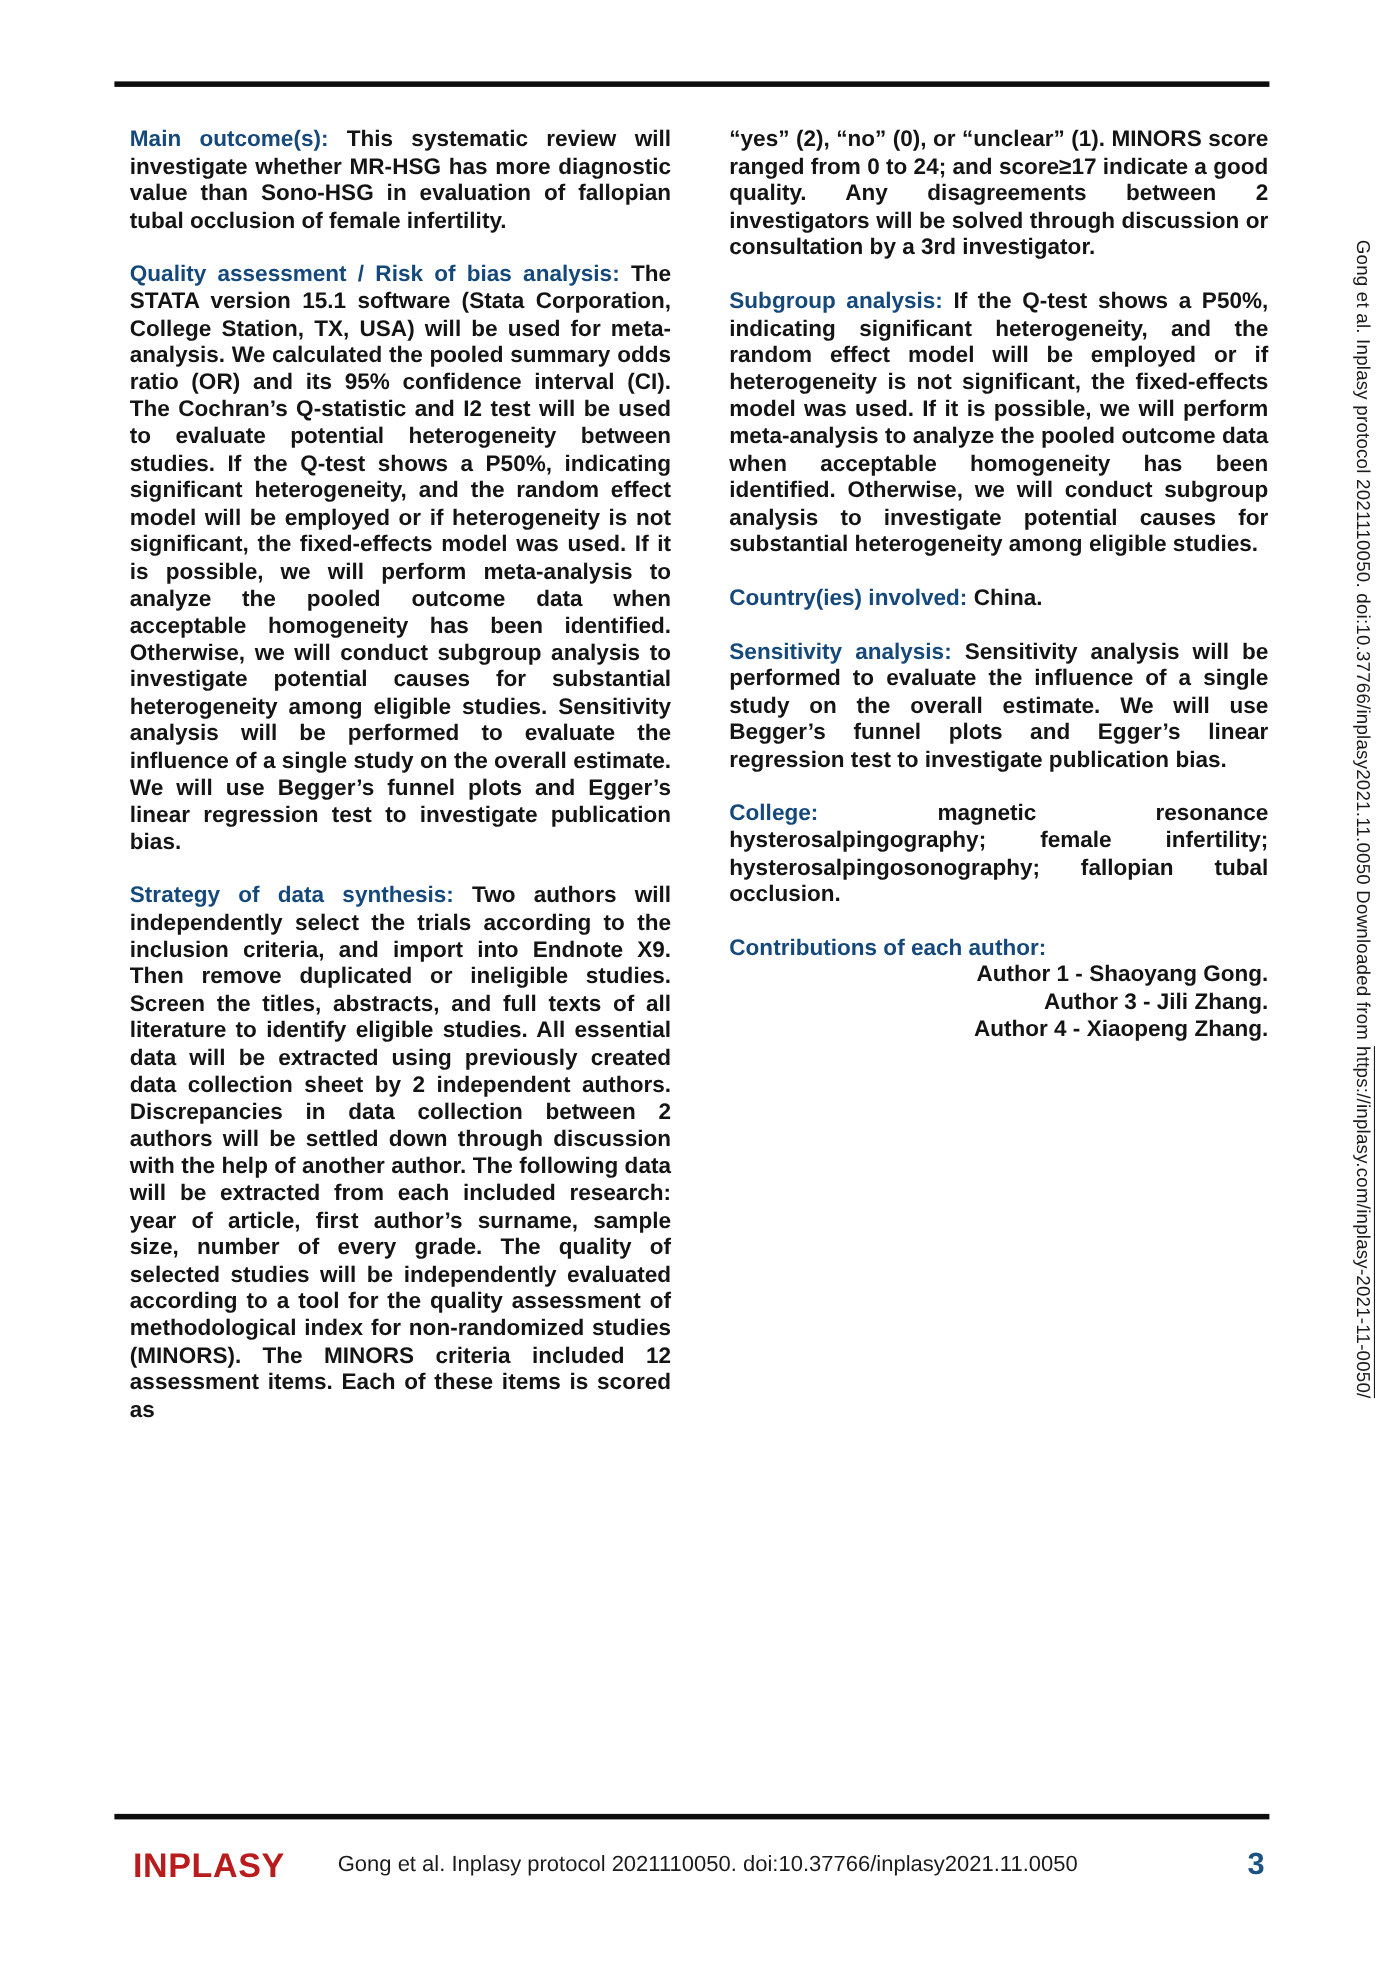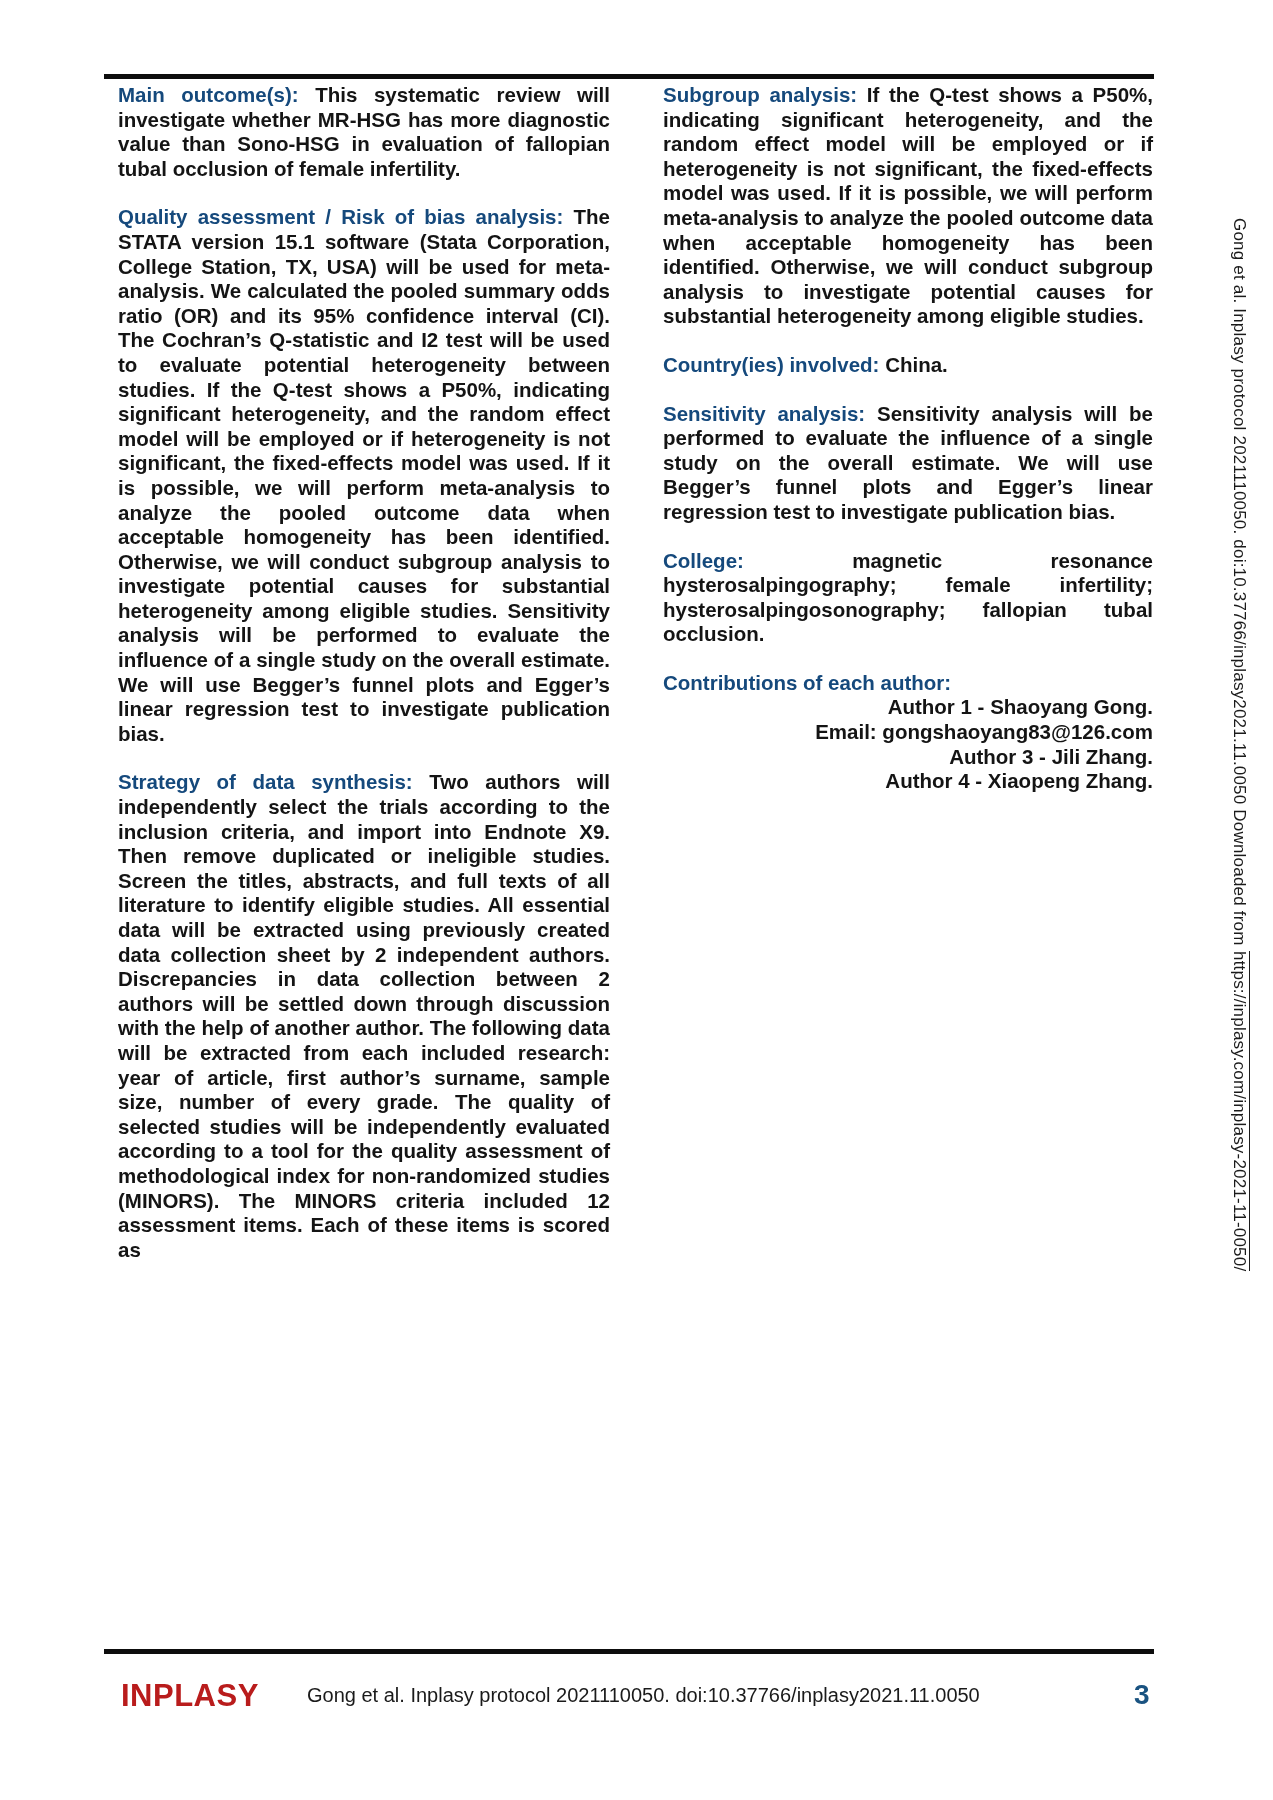--- a/index.html
+++ b/index.html
@@ -13,21 +13,21 @@
   .rule {
     position: absolute;
     left: 104px; width: 1050px; height: 5px;
     background: #0d0d0d;
   }
   .rule-top { top: 74px; }
   .rule-bottom { top: 1649px; }
 
   .columns {
     position: absolute;
-    left: 118px; top: 83px; width: 1035px;
+    left: 118px; top: 115px; width: 1035px;
     display: flex;
     gap: 53px;
   }
   .col {
     font-weight: bold;
     font-size: 20.5px;
     line-height: 24.6px;
     text-align: justify;
     color: #141414;
   }
@@ -83,28 +83,28 @@
 
 <div class="columns">
 
   <div class="col col-left">
     <p><span class="h">Main outcome(s):</span> <span>This systematic review will investigate whether MR-HSG has more diagnostic value than Sono-HSG in evaluation of fallopian tubal occlusion of female infertility.</span></p>
     <p><span class="h">Quality assessment / Risk of bias analysis:</span> <span>The STATA version 15.1 software (Stata Corporation, College Station, TX, USA) will be used for meta-analysis. We calculated the pooled summary odds ratio (OR) and its 95% confidence interval (CI). The Cochran’s Q-statistic and I2 test will be used to evaluate potential heterogeneity between studies. If the Q-test shows a P50%, indicating significant heterogeneity, and the random effect model will be employed or if heterogeneity is not significant, the fixed-effects model was used. If it is possible, we will perform meta-analysis to analyze the pooled outcome data when acceptable homogeneity has been identified. Otherwise, we will conduct subgroup analysis to investigate potential causes for substantial heterogeneity among eligible studies. Sensitivity analysis will be performed to evaluate the influence of a single study on the overall estimate. We will use Begger’s funnel plots and Egger’s linear regression test to investigate publication bias.</span></p>
     <p><span class="h">Strategy of data synthesis:</span> <span>Two authors will independently select the trials according to the inclusion criteria, and import into Endnote X9. Then remove duplicated or ineligible studies. Screen the titles, abstracts, and full texts of all literature to identify eligible studies. All essential data will be extracted using previously created data collection sheet by 2 independent authors. Discrepancies in data collection between 2 authors will be settled down through discussion with the help of another author. The following data will be extracted from each included research: year of article, first author’s surname, sample size, number of every grade. The quality of selected studies will be independently evaluated according to a tool for the quality assessment of methodological index for non-randomized studies (MINORS). The MINORS criteria included 12 assessment items. Each of these items is scored as</span></p>
   </div>
 
   <div class="col col-right">
+    <p><span>“yes” (2), “no” (0), or “unclear” (1). MINORS score ranged from 0 to 24; and score≥17 indicate a good quality. Any disagreements between 2 investigators will be solved through discussion or consultation by a 3rd investigator.</span></p>
     <p><span class="h">Subgroup analysis:</span> <span>If the Q-test shows a P50%, indicating significant heterogeneity, and the random effect model will be employed or if heterogeneity is not significant, the fixed-effects model was used. If it is possible, we will perform meta-analysis to analyze the pooled outcome data when acceptable homogeneity has been identified. Otherwise, we will conduct subgroup analysis to investigate potential causes for substantial heterogeneity among eligible studies.</span></p>
     <p><span class="h">Country(ies) involved:</span> <span>China.</span></p>
     <p><span class="h">Sensitivity analysis:</span> <span>Sensitivity analysis will be performed to evaluate the influence of a single study on the overall estimate. We will use Begger’s funnel plots and Egger’s linear regression test to investigate publication bias.</span></p>
     <p><span class="h">College:</span> <span>magnetic resonance hysterosalpingography; female infertility; hysterosalpingosonography; fallopian tubal occlusion.</span></p>
     <p class="contrib">
       <span class="h">Contributions of each author:</span>
       <span class="contrib-line" style="display:block">Author 1 - Shaoyang Gong.</span>
-      <span class="contrib-line" style="display:block">Email: gongshaoyang83@126.com</span>
       <span class="contrib-line" style="display:block">Author 3 - Jili Zhang.</span>
       <span class="contrib-line" style="display:block">Author 4 - Xiaopeng Zhang.</span>
     </p>
   </div>
 
 </div>
 
 <div class="sidebar"><span>Gong et al. Inplasy protocol 2021110050. doi:10.37766/inplasy2021.11.0050 Downloaded from </span><a class="link" href="#">https://inplasy.com/inplasy-2021-11-0050/</a></div>
 
 <div class="rule rule-bottom"></div>

